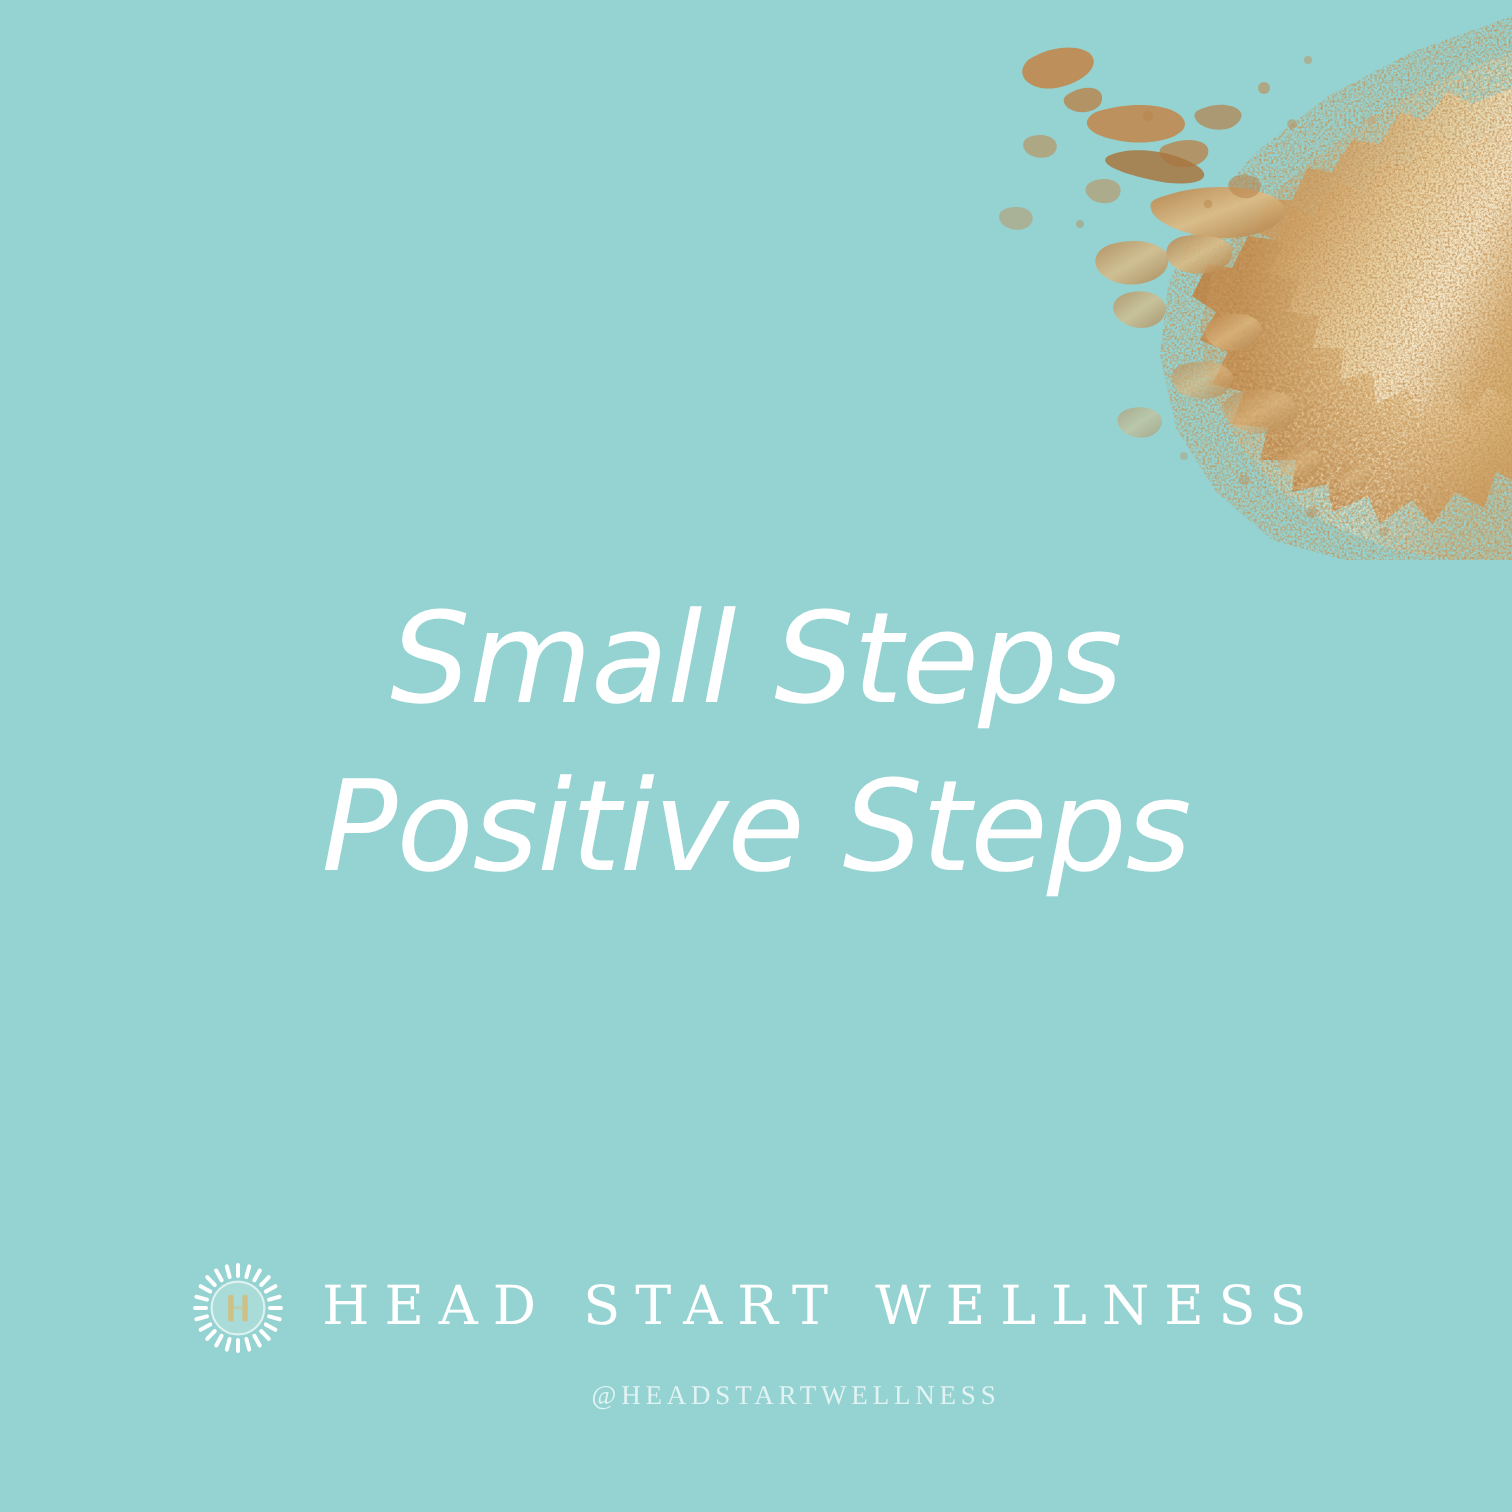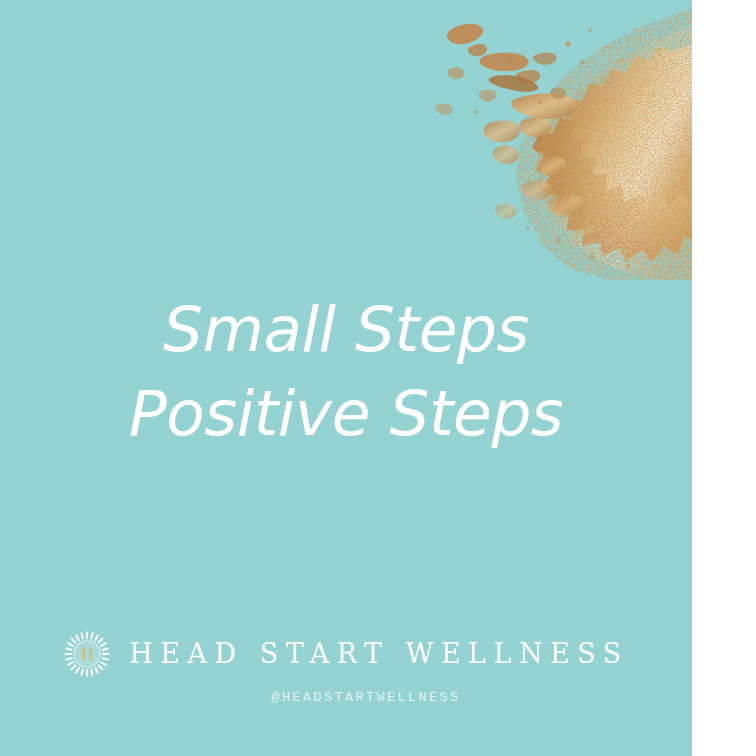--- a/index.html
+++ b/index.html
@@ -7,21 +7,21 @@
     margin: 0;
     padding: 0;
     background: #ffffff;
   }
   body {
     font-family: "Liberation Sans", sans-serif;
   }
 
   .canvas {
     position: relative;
-    width: 692px;
+    width: 756px;
     height: 756px;
     overflow: hidden;
     background: #95d3d2;
   }
 
   
   .splatter {
     position: absolute;
     top: 0;
     right: 0;
@@ -98,21 +98,21 @@
     white-space: nowrap;
     line-height: 1;
     padding-left: 2px;
     -webkit-font-smoothing: antialiased;
   }
 
   
   .handle {
     margin-top: 13px;
     color: rgba(255,255,255,0.72);
-    font-family: Liberation Mono, monospace;
+    font-family: Liberation Serif, serif;
     font-weight: 400;
     font-size: 13.5px;
     letter-spacing: 2.4px;
     white-space: nowrap;
     line-height: 1;
     margin-left: 40px;
     -webkit-font-smoothing: antialiased;
   }
 </style>
 </head>

